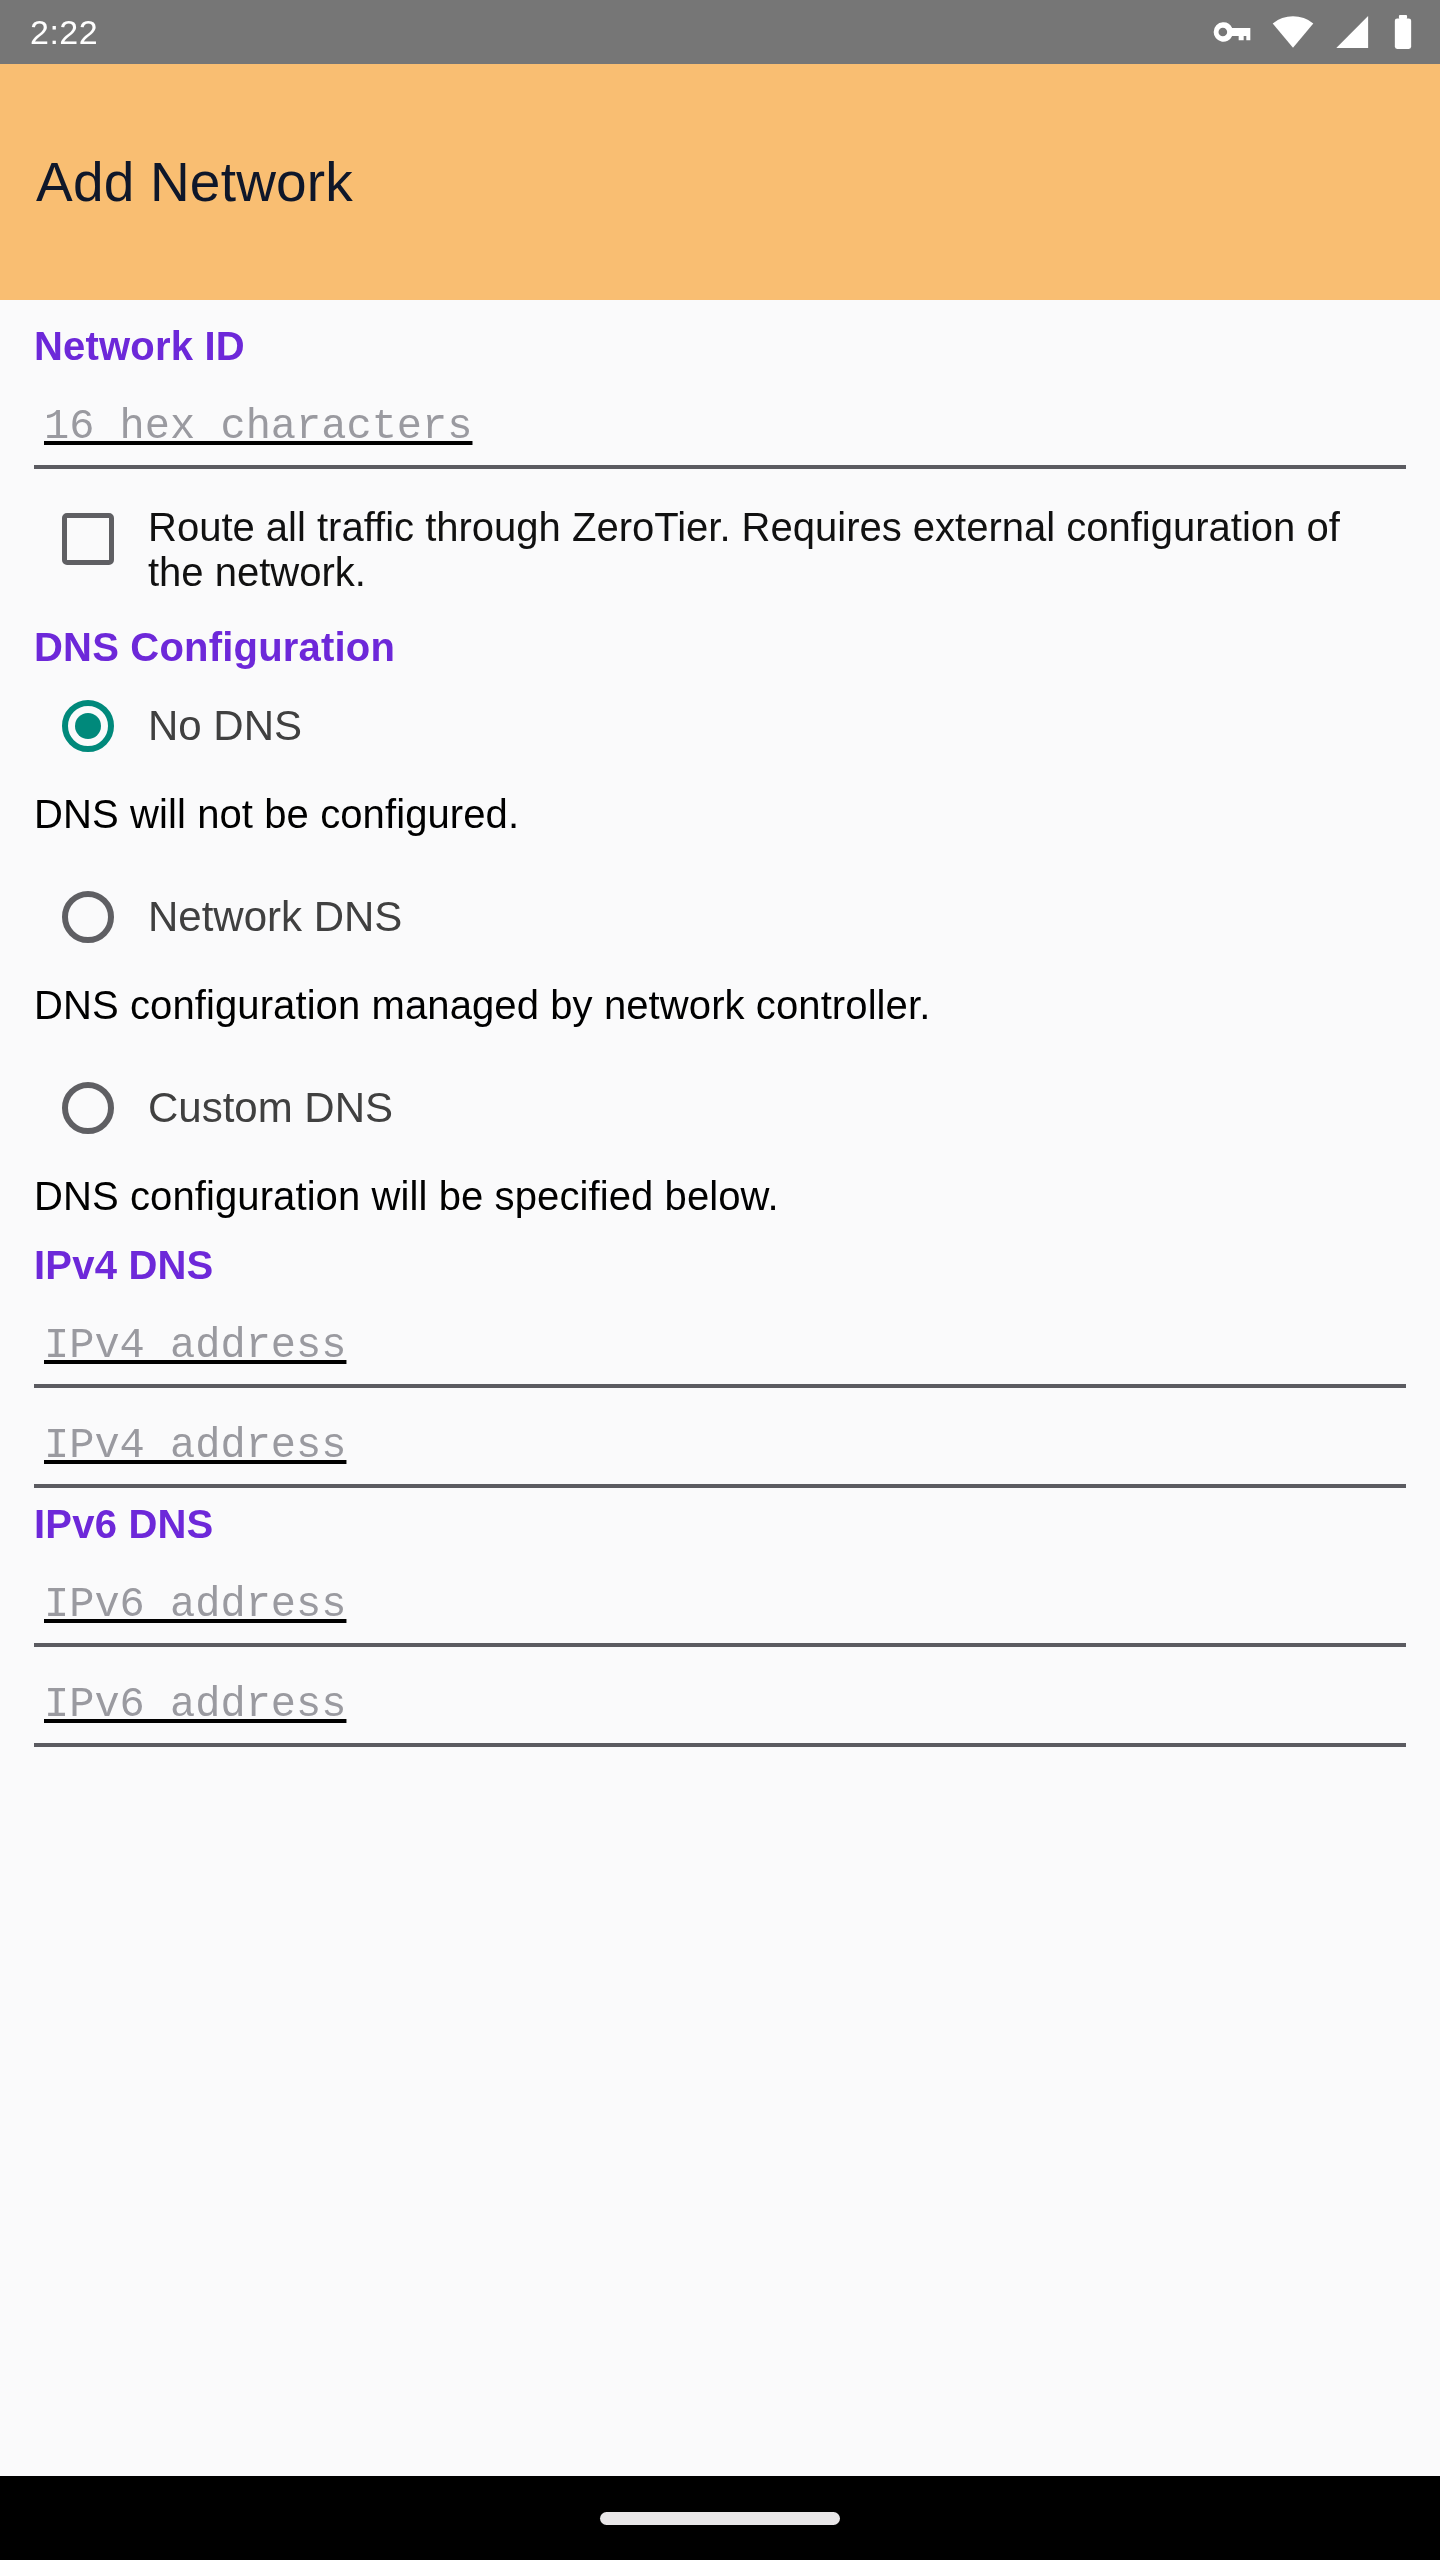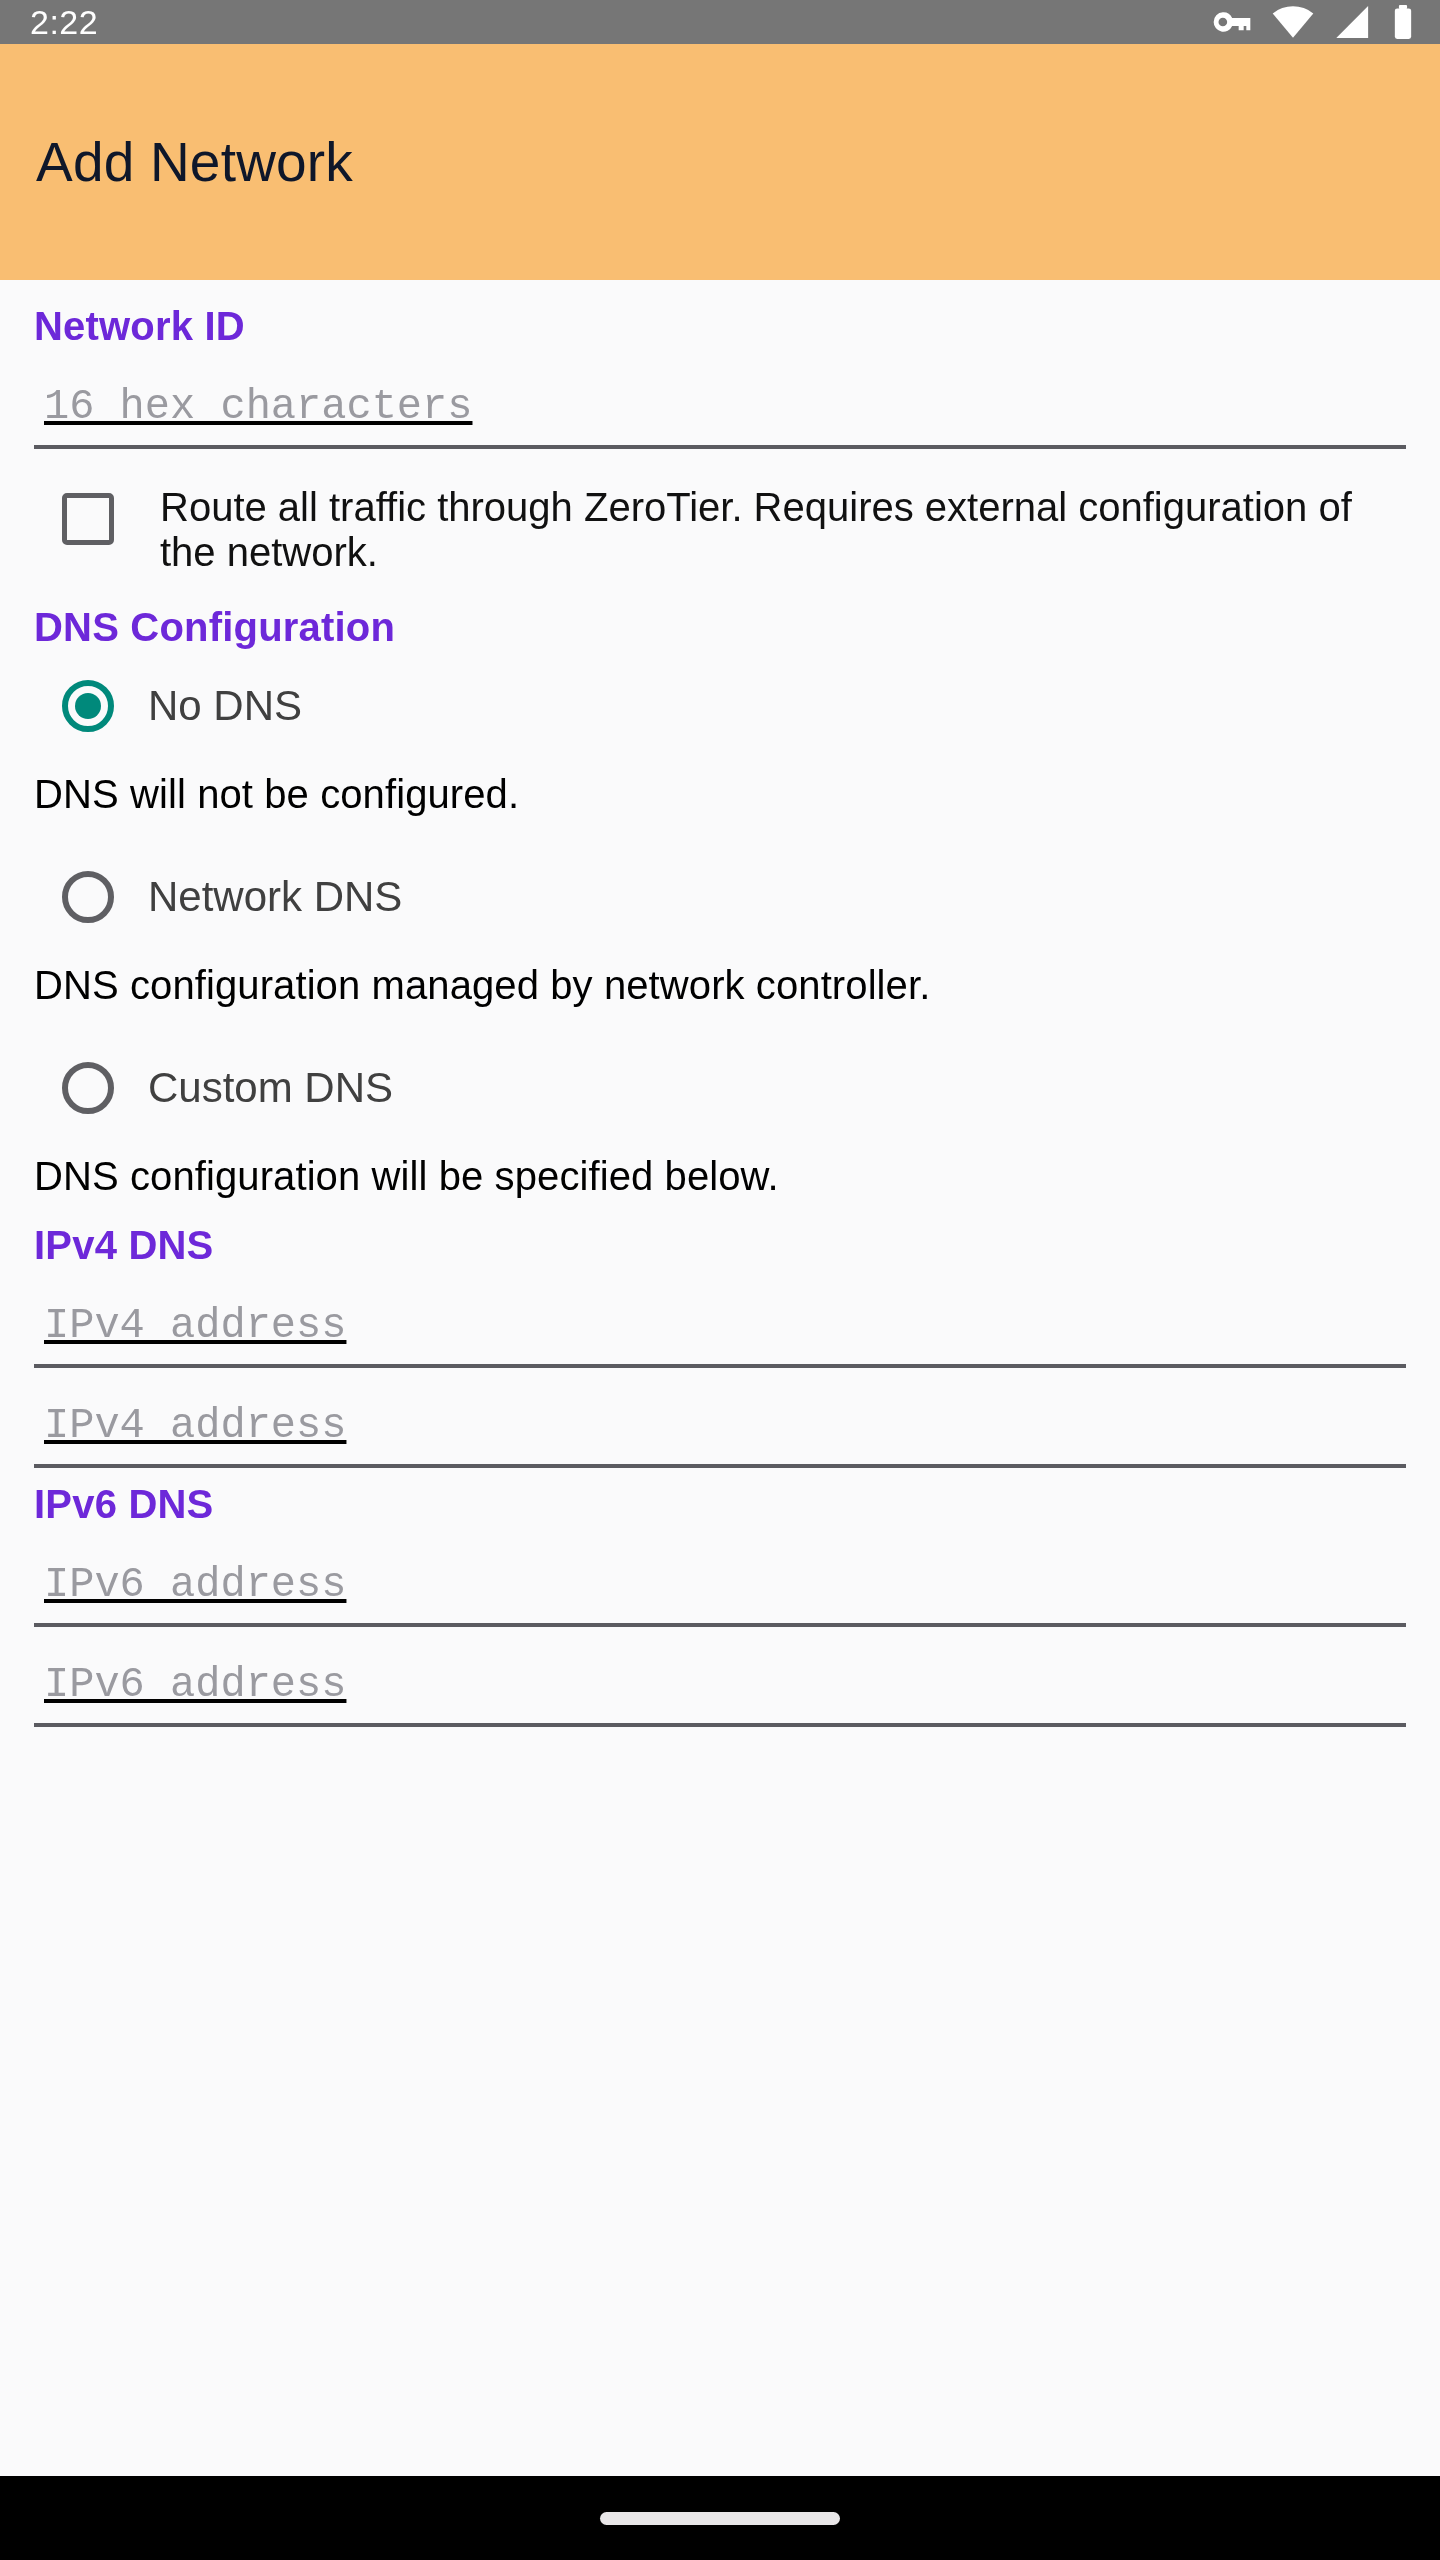--- a/index.html
+++ b/index.html
@@ -11,21 +11,21 @@
   }
   .phone {
     position:relative;
     width:1440px; height:2560px;
     background:#FAFAFB;
     display:flex; flex-direction:column;
   }
 
   
   .status-bar {
-    height:44px;
+    height:64px;
     background:#767676;
     display:flex; align-items:center;
     padding:0 26px 0 30px;
     flex:0 0 auto;
   }
   .status-time {
     color:#FFFFFF;
     font-size:34px;
     letter-spacing:0.5px;
     line-height:1;
@@ -85,21 +85,20 @@
     padding:0 0 14px 10px;
     border-bottom:4px solid #5B5B61;
   }
   .field-input::placeholder { color:#9A9AA0; opacity:1; }
 
   
   .check-row {
     display:flex;
     align-items:flex-start;
     margin-top:36px;
-    gap:12px;
   }
   .checkbox {
     flex:0 0 auto;
     width:52px; height:52px;
     border:5px solid #5F5F63;
     border-radius:5px;
     background:transparent;
     margin:8px 34px 0 28px;
   }
   .check-label {

